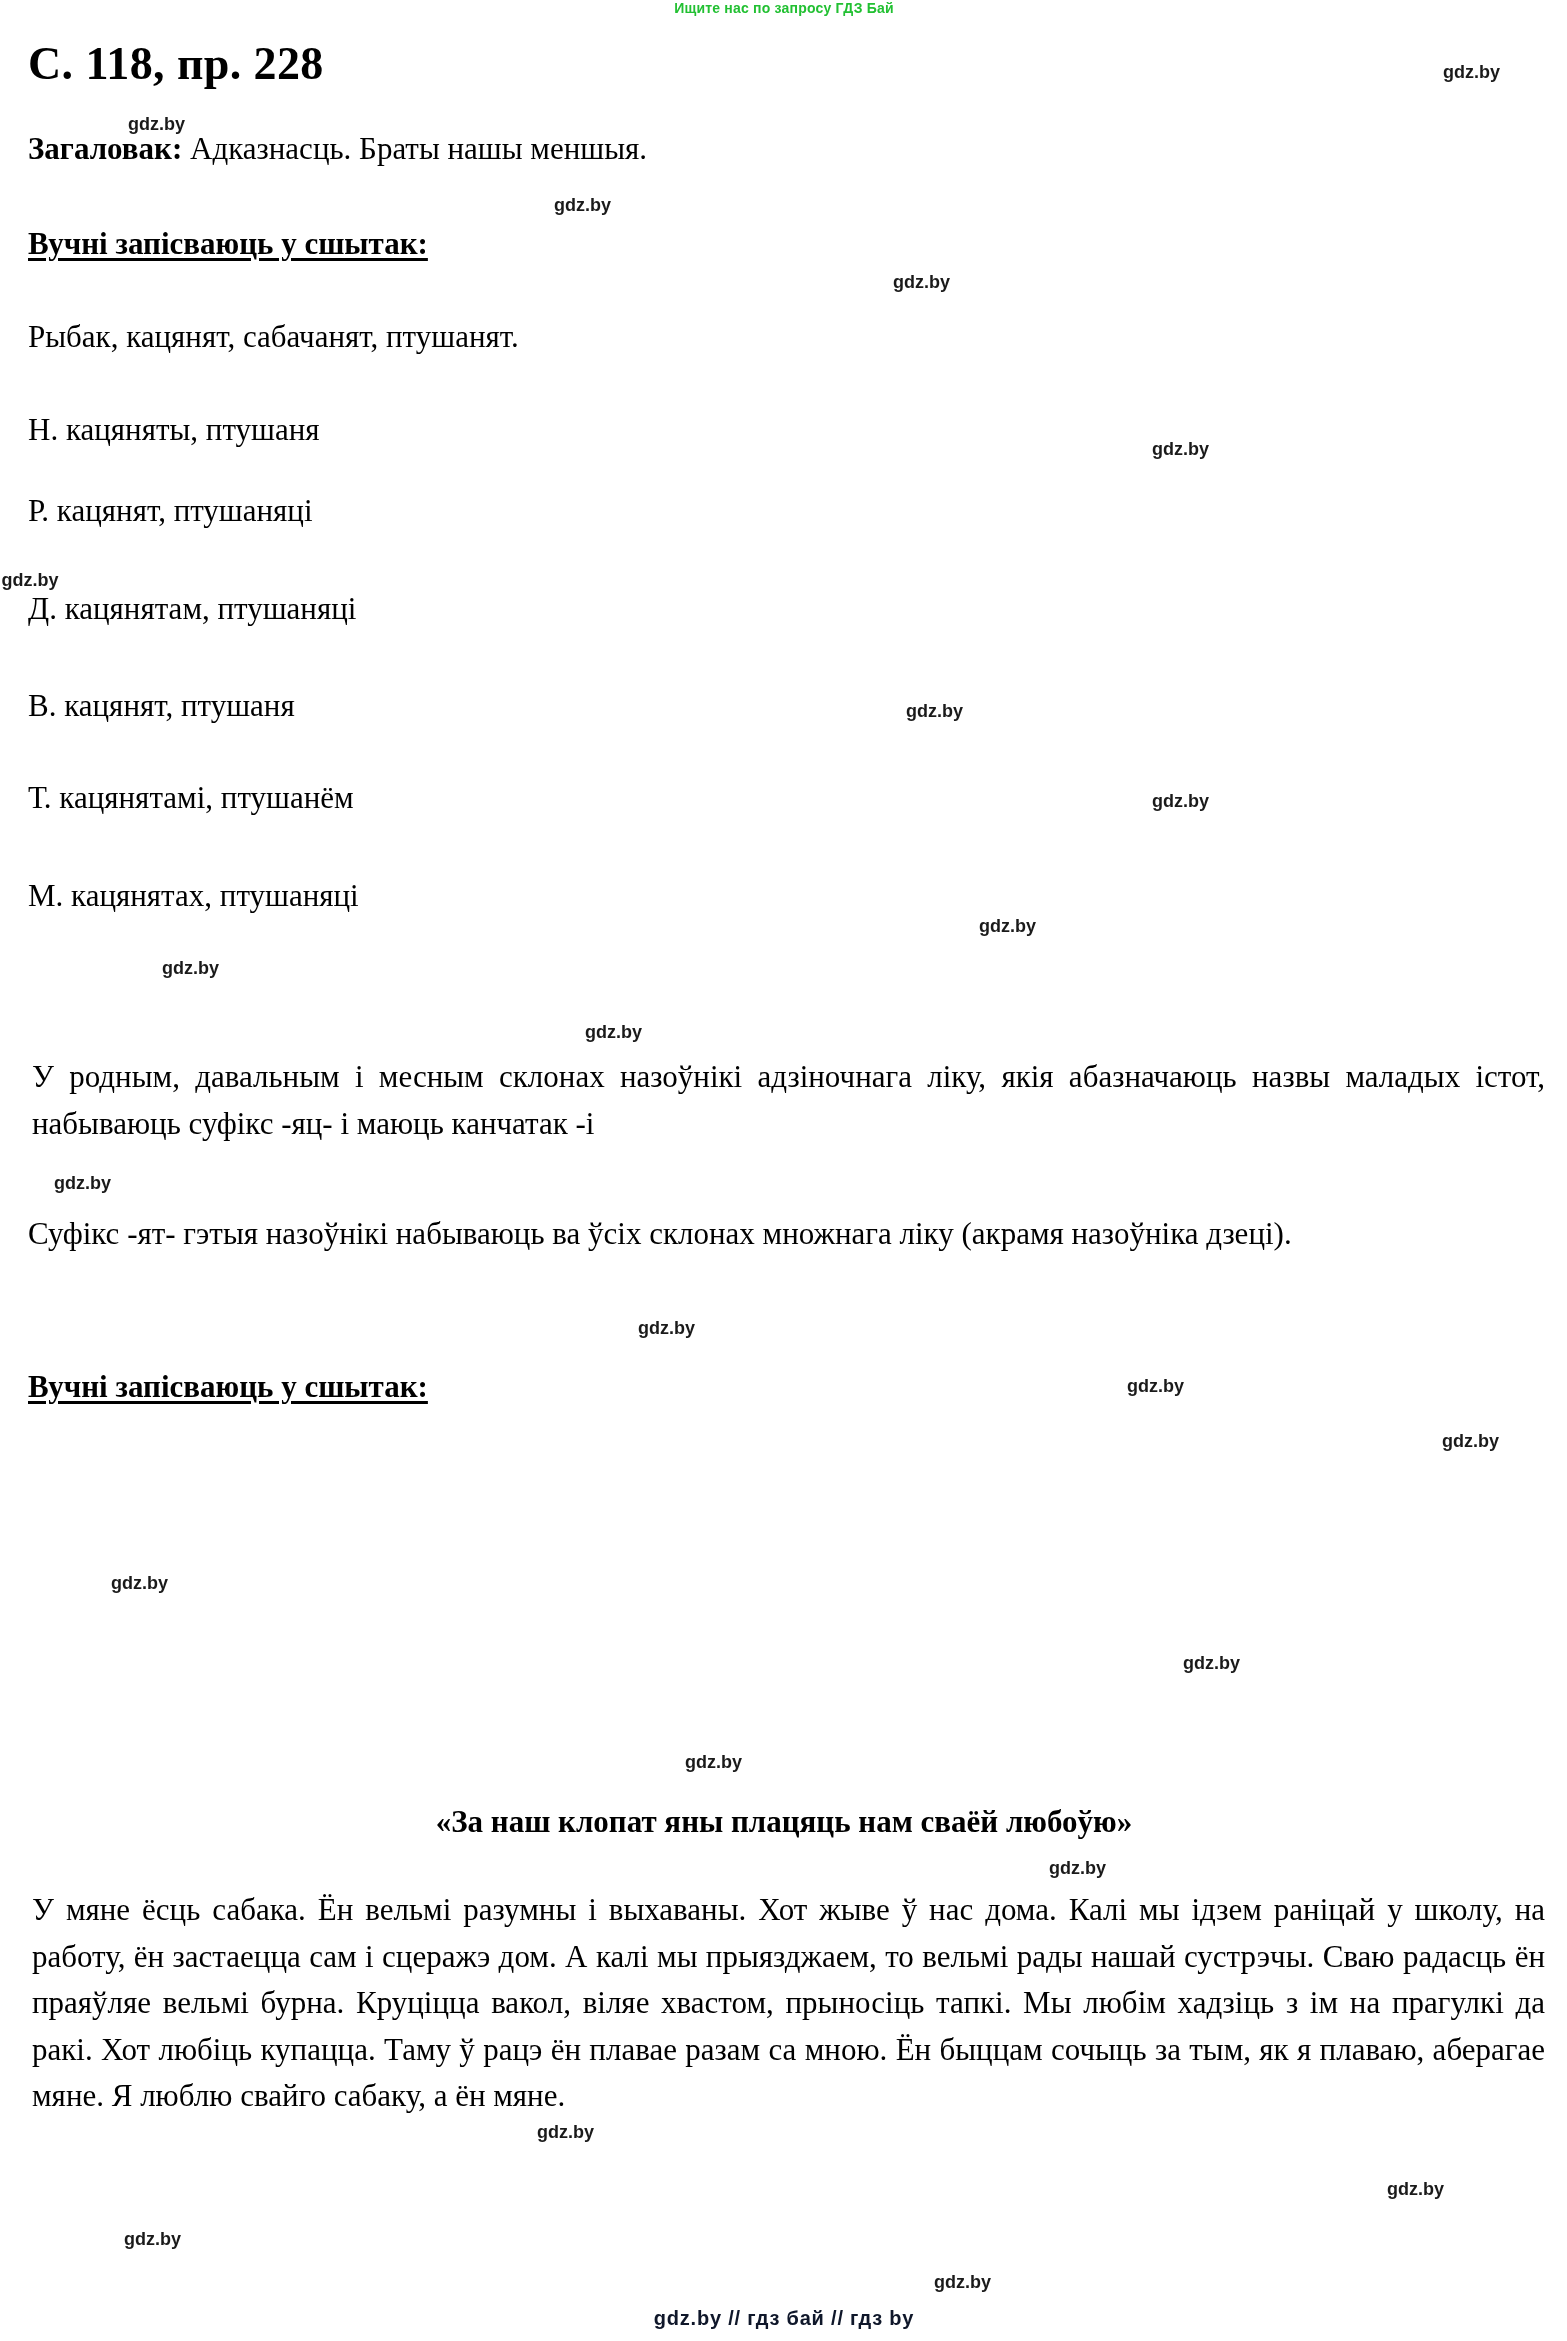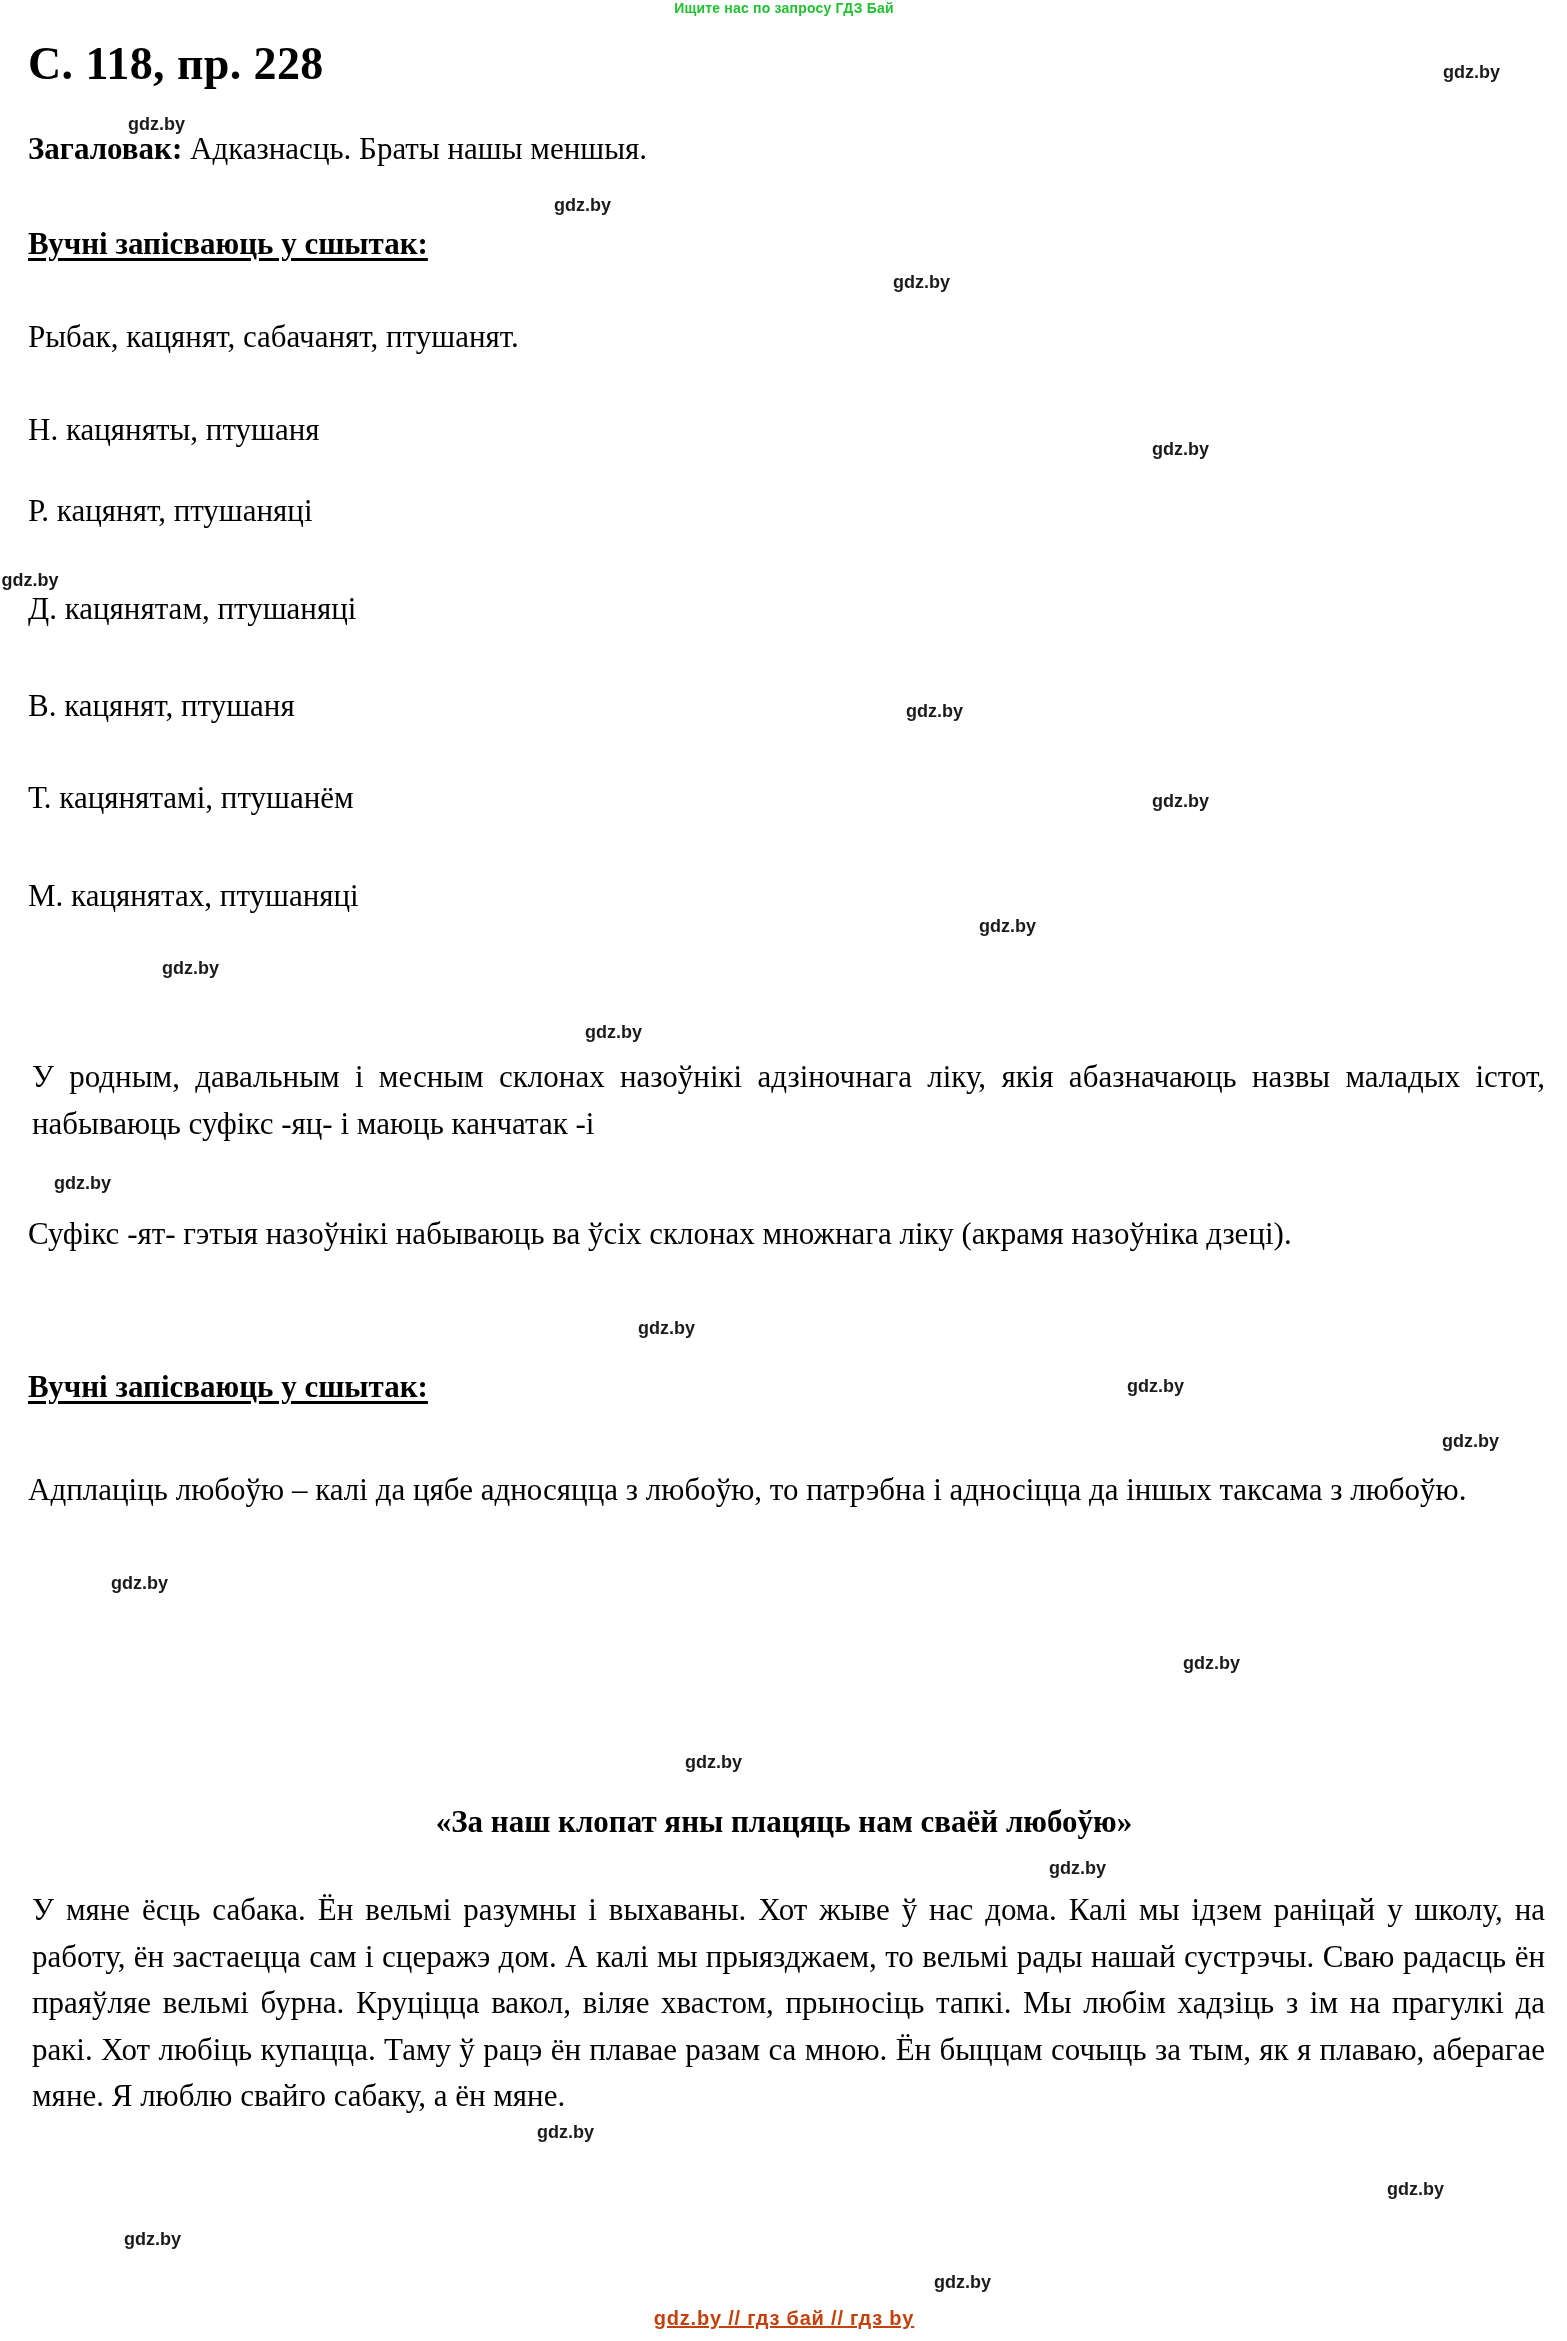--- a/index.html
+++ b/index.html
@@ -103,23 +103,22 @@
   
   .footer {
     position: absolute;
     left: 0;
     bottom: 12.4px;
     width: 100%;
     text-align: center;
     font-family: "Liberation Sans", "DejaVu Sans", sans-serif;
     font-size: 20px;
     font-weight: bold;
-    color: #c2410c;
+    color: #0f172a;
     letter-spacing: 0.8px;
-    text-decoration: underline;
   }
 </style>
 </head>
 <body>
 
 <div class="page">
 
   <div class="promo">Ищите нас по запросу ГДЗ Бай</div>
 
   <h1 class="doc-title blk" style="left:28px; top:40px;">С. 118, пр. 228</h1>
@@ -143,21 +142,20 @@
   <div class="blk line" style="left:28px; top:878px;">М. кацянятах, птушаняці</div>
 
   <div class="blk para" style="left:28px; top:1050px; width:1513px;">У родным, давальным і месным склонах назоўнікі адзіночнага ліку, якія абазначаюць назвы маладых істот, набываюць суфікс -яц- і маюць канчатак -і</div>
 
   <div class="blk para-left" style="left:28px; top:1211px; width:1513px;">Суфікс -ят- гэтыя назоўнікі набываюць ва ўсіх склонах множнага ліку (акрамя назоўніка дзеці).</div>
 
   <div class="blk" style="left:28px; top:1369px;">
     <span class="underlined-head">Вучні запісваюць у сшытак:</span>
   </div>
 
-  <div class="blk para-left" style="left:28px; top:1467px; width:1463px;">Адплаціць любоўю – калі да цябе адносяцца з любоўю, то патрэбна і адносіцца да іншых таксама з любоўю.</div>
 
 
   <div class="blk center-title" style="left:0px; top:1804px; width:1568px;">«За наш клопат яны плацяць нам сваёй любоўю»</div>
 
   <div class="blk para" style="left:28px; top:1883px; width:1513px;">У мяне ёсць сабака. Ён вельмі разумны і выхаваны. Хот жыве ў нас дома. Калі мы ідзем раніцай у школу, на работу, ён застаецца сам і сцеражэ дом.  А калі мы прыязджаем, то вельмі рады нашай сустрэчы. Сваю радасць ён праяўляе вельмі бурна. Круціцца вакол, віляе хвастом, прыносіць тапкі. Мы любім хадзіць з ім на прагулкі да ракі. Хот любіць купацца. Таму ў рацэ ён плавае разам са мною. Ён быццам сочыць за тым, як я плаваю, аберагае мяне. Я люблю свайго сабаку, а ён мяне.</div>
 
   <div id="watermark-layer">
       <span class="wm" style="left: 1443px; top: 62px;">gdz.by</span>
       <span class="wm" style="left: 128px; top: 114px;">gdz.by</span>
       <span class="wm" style="left: 554px; top: 195px;">gdz.by</span>

